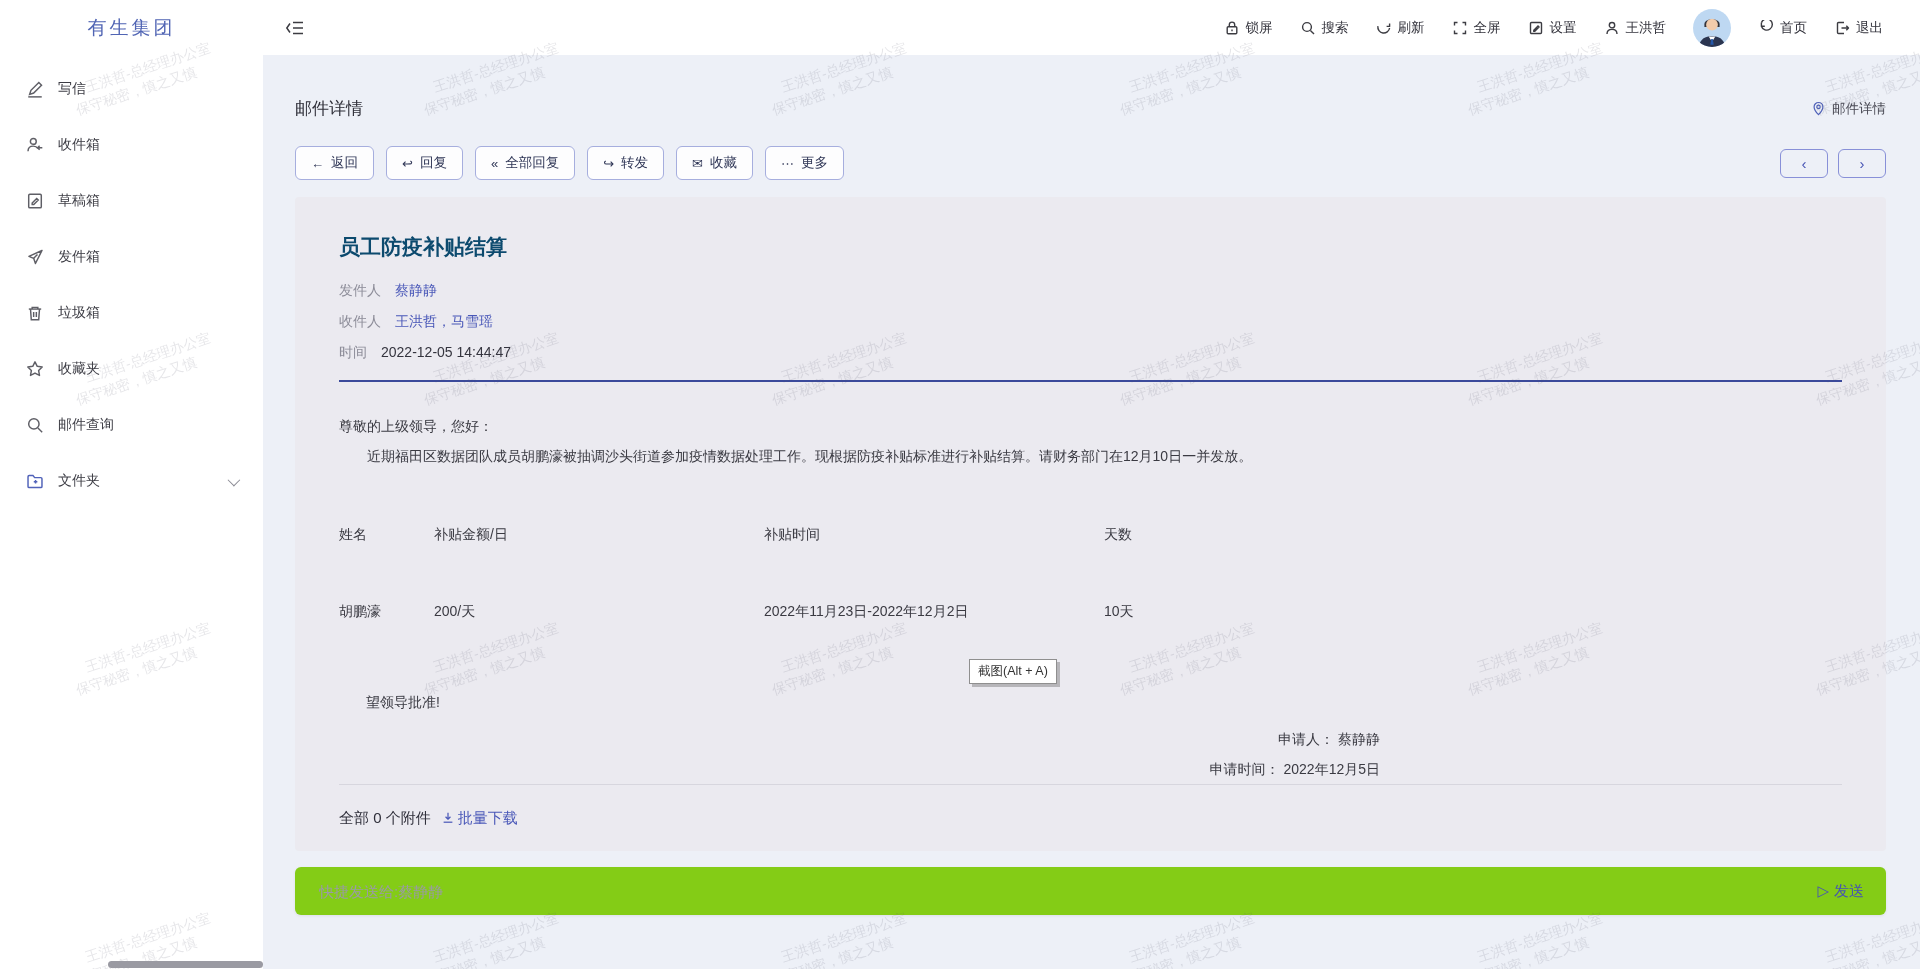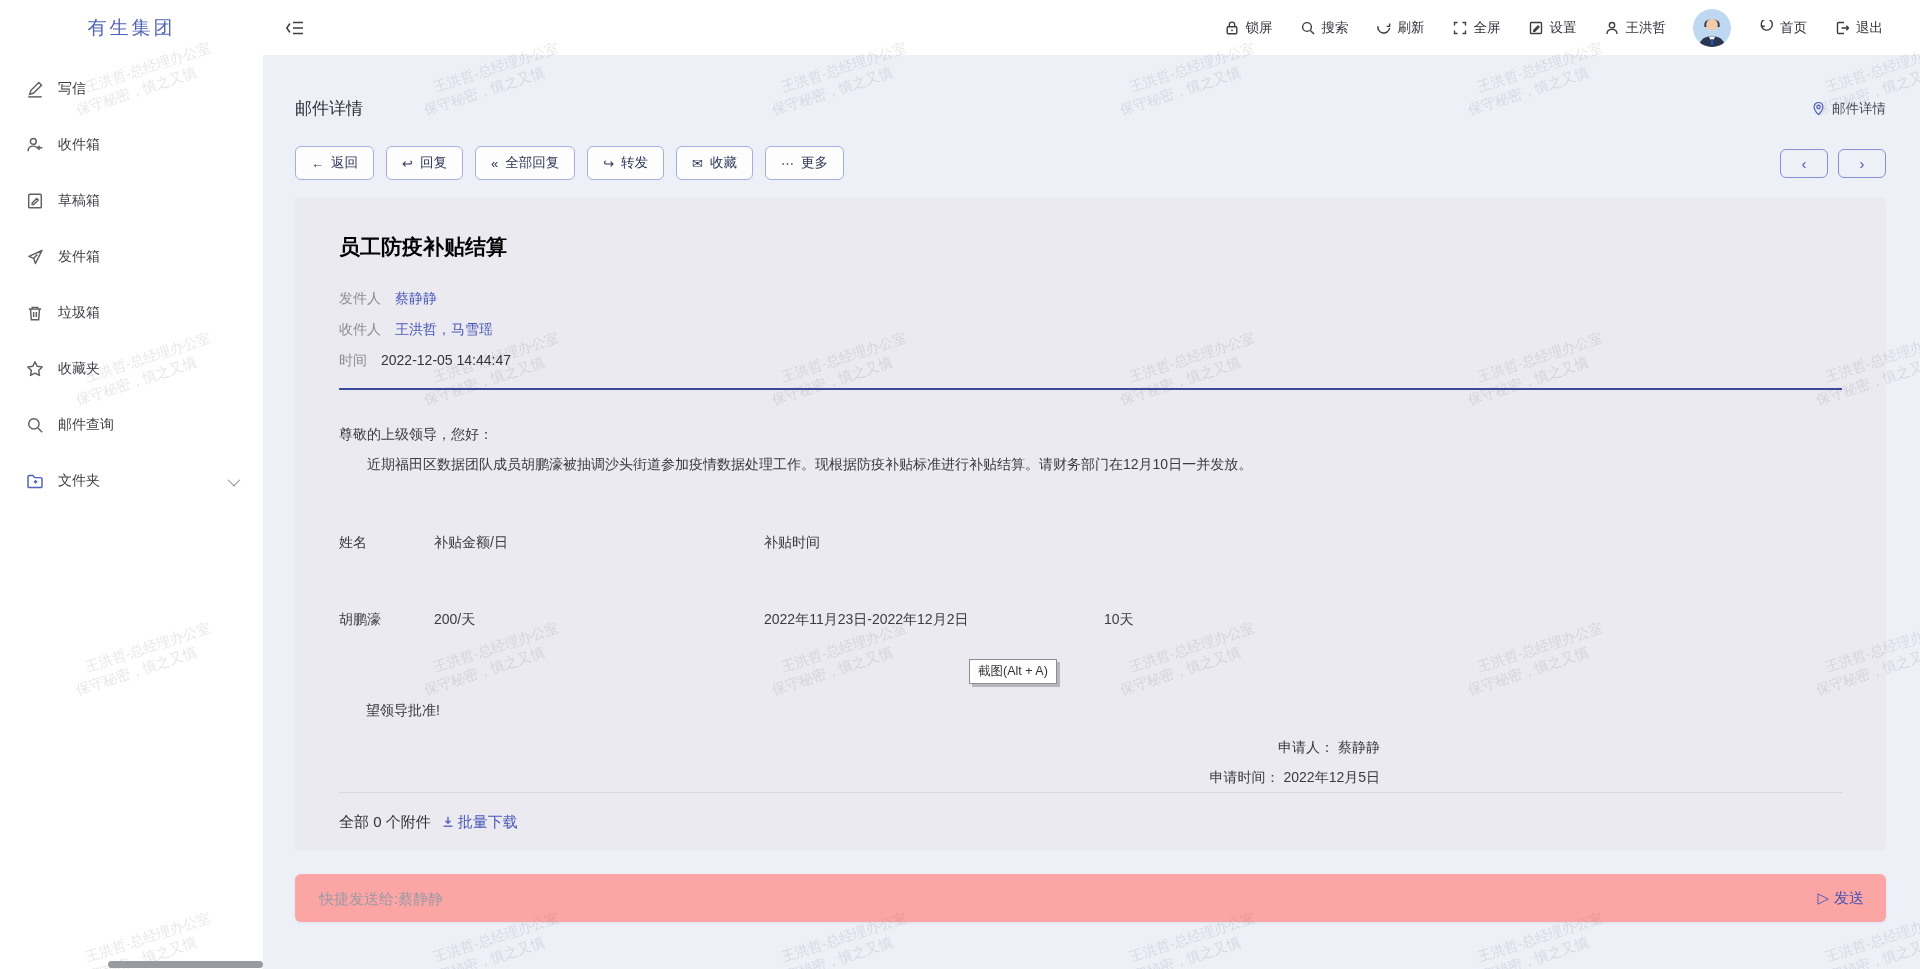--- a/index.html
+++ b/index.html
@@ -37,22 +37,22 @@
           border:1px solid #a6aede;border-radius:6px;background:rgba(255,255,255,.85);
           font-size:13.5px;color:#2f3656;cursor:pointer;}
   .tb-btn .g{font-size:13px;line-height:1;color:#2f3656;}
   .pager{margin-left:auto;display:flex;gap:10px;}
   .pg-btn{width:48px;height:29px;border:1px solid #8890d8;border-radius:6px;background:transparent;
           display:flex;align-items:center;justify-content:center;color:#4653b3;font-size:15px;cursor:pointer;}
 
   
   .mail-card{margin-top:17px;height:654px;background:#ebeaf0;border-radius:4px;
              padding:22px 44px 0;box-sizing:border-box;display:flex;flex-direction:column;}
-  .subject{font-size:21px;font-weight:bold;color:#000000;line-height:28px;}
-  .meta{margin-top:8px;}
+  .subject{font-size:21px;font-weight:bold;color:#0c4a6e;line-height:28px;}
+  .meta{margin-top:0;}
   .meta-row{display:flex;align-items:center;line-height:31px;font-size:14px;}
   .meta-label{color:#8d8d99;margin-right:14px;}
   .meta-link{color:#4a58b8;cursor:pointer;}
   .meta-plain{color:#34343e;}
   .head-sep{margin-top:12px;border:none;border-top:2px solid #3b4a9b;width:100%;}
   .mail-body{font-size:14px;color:#3a3a42;}
   .greeting{margin-top:26px;line-height:20px;}
   .para{margin-top:10px;line-height:20px;text-indent:2em;}
   .mtable-row{display:flex;font-size:14px;line-height:20px;}
   .mt-head{margin-top:58px;}
@@ -62,21 +62,21 @@
   .col-time{width:340px;flex:none;}
   .col-days{flex:1;}
   .closing{margin-top:71px;margin-left:27px;font-size:14px;line-height:20px;}
   .signature{margin-top:12px;text-align:right;padding-right:462px;font-size:14px;}
   .sig-line{line-height:30px;color:#3a3a42;}
   .attachments{margin-top:auto;border-top:1px solid #d7d6de;height:66px;display:flex;align-items:center;}
   .att-summary{font-size:15px;color:#2f2f3a;margin-right:10px;}
   .att-link{display:inline-flex;align-items:center;gap:3px;color:#4a58b8;font-size:15px;cursor:pointer;}
 
   
-  .quick-send{margin-top:23px;height:48px;background:#fca5a5;border-radius:6px;
+  .quick-send{margin-top:16px;height:48px;background:#84cc16;border-radius:6px;
               box-shadow:0 1px 3px rgba(40,40,80,.08);display:flex;align-items:center;
               padding:0 22px;box-sizing:border-box;}
   .qs-input{flex:1;border:none;outline:none;font-size:15px;color:#33333c;background:transparent;
             font-family:inherit;}
   .qs-input::placeholder{color:#9a9aa5;}
   .qs-send{display:flex;align-items:center;gap:5px;color:#4653b3;font-size:15px;cursor:pointer;white-space:nowrap;}
 
   
   .watermark-layer{position:absolute;inset:0;z-index:4;pointer-events:none;overflow:hidden;}
   .wm-tile{position:absolute;transform:rotate(-18deg);color:rgba(85,85,105,.15);
@@ -341,20 +341,21 @@
       <hr class="head-sep">
 
       <div class="mail-body">
         <div class="greeting">尊敬的上级领导，您好：</div>
         <div class="para">近期福田区数据团队成员胡鹏濠被抽调沙头街道参加疫情数据处理工作。现根据防疫补贴标准进行补贴结算。请财务部门在12月10日一并发放。</div>
 
         <div class="mtable-row mt-head">
           <span class="col-name">姓名</span>
           <span class="col-amount">补贴金额/日</span>
           <span class="col-time">补贴时间</span>
+          <span class="col-days">天数</span>
         </div>
         <div class="mtable-row mt-data">
           <span class="col-name">胡鹏濠</span>
           <span class="col-amount">200/天</span>
           <span class="col-time">2022年11月23日-2022年12月2日</span>
           <span class="col-days">10天</span>
         </div>
 
         <div class="closing">望领导批准!</div>
 

